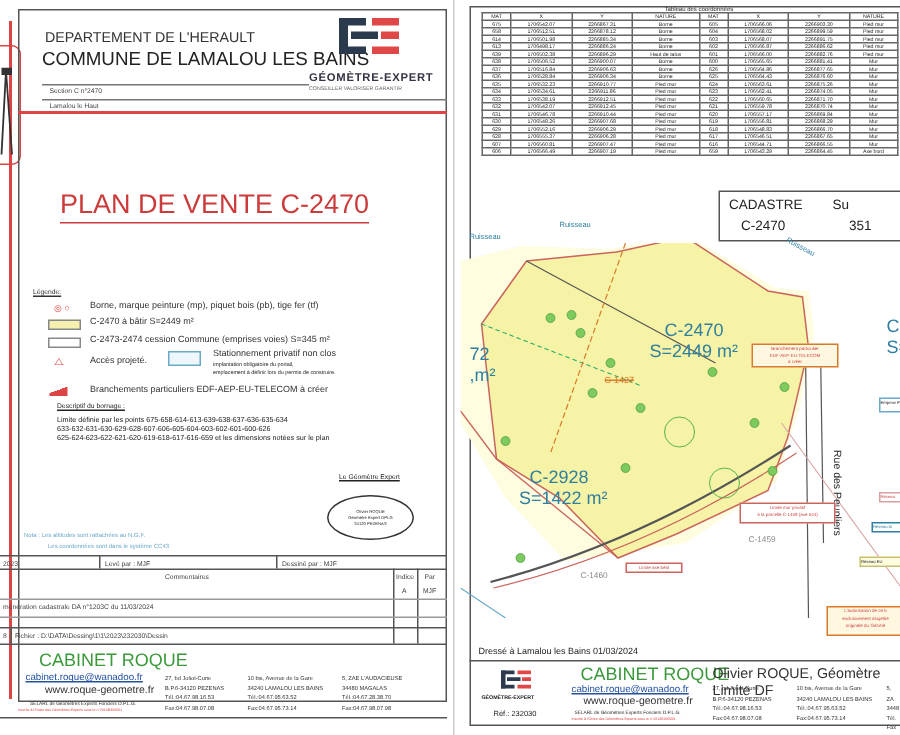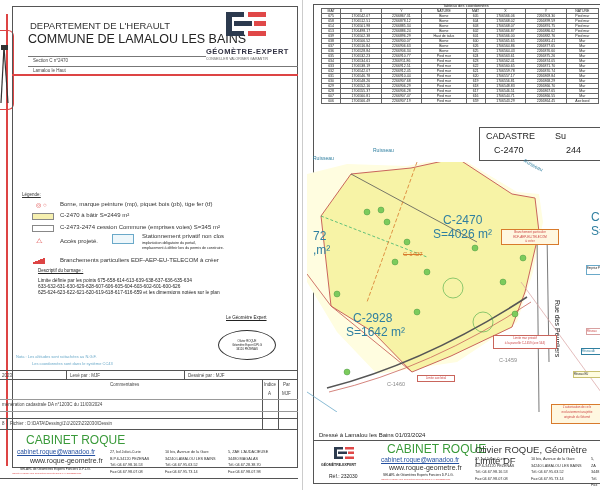--- a/index.html
+++ b/index.html
@@ -63,20 +63,21 @@
       <rect x="24" y="21" width="18" height="5" fill="#e04848"></rect>
   </svg>
   <div class="abs logo-txt">GÉOMÈTRE-EXPERT</div>
   <div class="abs logo-sub">CONSEILLER VALORISER GARANTIR</div>
   <div class="line" style="left:28px;top:56px;width:178px"></div>
   <div class="abs small" style="left:33px;top:58px">Section C n°2470</div>
   <div class="line" style="left:28px;top:66px;width:270px"></div>
   <div class="abs small" style="left:33px;top:68px">Lamalou le Haut</div>
   <div class="redline" style="left:12px;top:74px;width:286px"></div>
 
+  <div class="abs title1">PLAN DE VENTE C-2470</div>
 
   <div class="abs leg" style="left:22px;top:192px;font-size:4.5px;text-decoration:underline">Légende:</div>
   <div class="abs" style="left:36px;top:201px;font-size:6px;color:#d44">◎ ○</div>
   <div class="abs leg" style="left:60px;top:201px">Borne, marque peinture (mp), piquet bois (pb), tige fer (tf)</div>
   <div class="legbox" style="left:32px;top:213px;background:#f6f0b0"></div>
   <div class="abs leg" style="left:60px;top:212px">C-2470 à bâtir S=2449 m²</div>
   <div class="legbox" style="left:32px;top:225px;background:#fff"></div>
   <div class="abs leg" style="left:60px;top:224px">C-2473-2474 cession Commune (emprises voies) S=345 m²</div>
   <div class="abs" style="left:36px;top:237px;font-size:7px;color:#d44">⧍</div>
   <div class="abs leg" style="left:60px;top:238px">Accès projeté.</div>
@@ -350,21 +351,21 @@
           <td>2266864.45</td>
           <td>Axe bord</td>
         </tr>
       </tbody>
   </table>
 
   <div class="abs cad">
     <div style="position:absolute;left:6px;top:3px">CADASTRE</div>
     <div style="position:absolute;left:14px;top:17px">C-2470</div>
     <div style="position:absolute;left:75px;top:3px">Su</div>
-    <div style="position:absolute;left:86px;top:17px">244</div>
+    <div style="position:absolute;left:86px;top:17px">351</div>
   </div>
 
   <svg class="abs map" viewBox="0 0 294 250">
     <polygon points="0,12 40,2 100,4 150,-6 210,30 232,32 236,60 226,110 210,160 150,200 70,212 30,170 0,120" fill="#fffde0" stroke="none"></polygon>
     <polygon points="44,12 104,6 150,-4 205,32 228,36 232,70 218,130 205,165 144,194 105,210 66,170 24,144 14,54" fill="#f7f3a6" stroke="#c9655c" stroke-width="1"></polygon>
     <line x1="14" y1="54" x2="120" y2="95" stroke="#2a6" stroke-width="0.7" stroke-dasharray="3,2"></line>
     <line x1="44" y1="12" x2="170" y2="80" stroke="#555" stroke-width="0.8"></line>
     <line x1="110" y1="0" x2="60" y2="140" stroke="#d87a2c" stroke-width="0.8" stroke-dasharray="4,2"></line>
     <polyline points="0,112 24,144 105,210" fill="none" stroke="#c9655c" stroke-width="0.9"></polyline>
     <path d="M20,226 Q120,200 220,135" fill="none" stroke="#555" stroke-width="1.5"></path>
@@ -390,23 +391,23 @@
         <circle cx="110" cy="150" r="3"></circle>
         <circle cx="40" cy="210" r="3"></circle>
     </g>
   </svg>
 
   <div class="abs" style="left:70px;top:147px;font-size:5px;color:#2f7fa0">Ruisseau</div>
   <div class="abs" style="left:10px;top:155px;font-size:5px;color:#2f7fa0">Ruisseau</div>
   <div class="abs" style="left:220px;top:162px;font-size:5px;color:#2f7fa0;transform:rotate(28deg)">Ruisseau</div>
 
   <div class="abs plabel" style="left:140px;top:213px">C-2470</div>
-  <div class="abs plabel" style="left:130px;top:227px">S=4026 m²</div>
+  <div class="abs plabel" style="left:130px;top:227px">S=2449 m²</div>
   <div class="abs plabel" style="left:50px;top:311px">C-2928</div>
-  <div class="abs plabel" style="left:43px;top:325px">S=1642 m²</div>
+  <div class="abs plabel" style="left:43px;top:325px">S=1422 m²</div>
   <div class="abs plabel" style="left:10px;top:229px">72</div>
   <div class="abs plabel" style="left:10px;top:243px">,m²</div>
   <div class="abs plabel" style="left:288px;top:210px">C</div>
   <div class="abs plabel" style="left:288px;top:224px">S=</div>
   <div class="abs" style="left:100px;top:251px;font-size:6px;color:#d87a2c;text-decoration:line-through">C-1427</div>
   <div class="abs" style="left:196px;top:357px;font-size:5.5px;color:#888">C-1459</div>
   <div class="abs" style="left:84px;top:381px;font-size:5.5px;color:#888">C-1460</div>
   <div class="abs" style="left:258px;top:300px;font-size:7px;color:#222;transform:rotate(90deg);transform-origin:left top;white-space:nowrap">Rue des Peupliers</div>
 
   <div class="abs" style="left:198px;top:229px;width:58px;height:16px;border:0.8px solid #d87a2c;background:#fff7e0;font-size:3px;color:#c44;text-align:center;line-height:4.5px">

